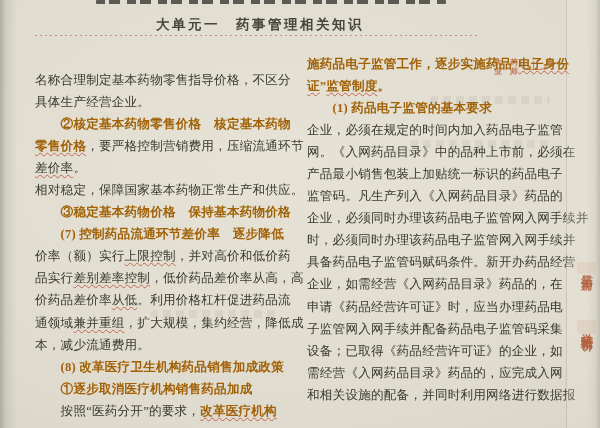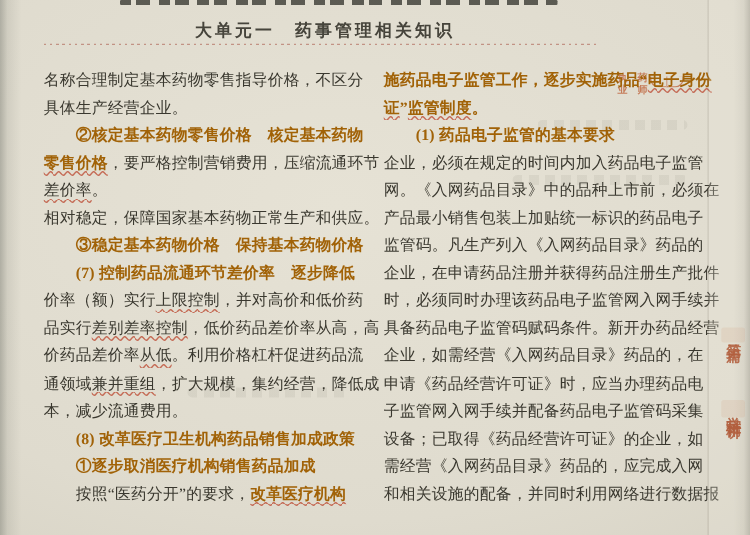--- a/index.html
+++ b/index.html
@@ -42,21 +42,21 @@
   .stamp .book{display:flex;margin-top:1px;}
   .stamp .book i{
     display:block;width:12px;height:8px;border:1.2px solid rgba(194,113,76,.85);border-top:none;
   }
   .stamp .book i.l{border-radius:0 0 0 7px;border-right:none;}
   .stamp .book i.r{border-radius:0 0 7px 0;border-left:1.2px solid rgba(194,113,76,.85);}
   .col{
     position:absolute;top:53px;width:266px;
     font-size:12.6px;line-height:22.05px;color:#3a382f;letter-spacing:.2px;
   }
-  .col.left{left:35px;}
+  .col.left{left:35px;margin-top:16px;}
   .col.right{left:307px;}
   .tline{height:22.05px;white-space:nowrap;}
   .b{font-weight:700;color:#a16207;}
   .u{
     text-decoration-line:underline;text-decoration-style:wavy;
     text-decoration-color:rgba(187,70,45,.75);text-decoration-thickness:1px;
     text-underline-offset:2px;
   }
   .crease{position:absolute;left:566px;top:0;width:1px;height:428px;background:rgba(110,105,92,.18);}
   .rightband{position:absolute;left:567px;top:0;width:33px;height:428px;background:rgba(236,230,218,.25);}
@@ -119,21 +119,21 @@
     <div class="tline"><span>　　按照“医药分开”的要求，</span><span class="b u">改革医疗机构</span></div>
   </div>
 <div class="col right">
     <div class="tline"><span class="b">施药品电子监管工作，逐步实施药品“</span><span class="b u">电子身份</span></div>
     <div class="tline"><span class="b u">证</span><span class="b">”</span><span class="b u">监管制度</span><span class="b">。</span></div>
     <div class="tline"><span>　　</span><span class="b">(1) 药品电子监管的基本要求</span></div>
     <div class="tline"><span>企业，必须在规定的时间内加入药品电子监管</span></div>
     <div class="tline"><span>网。《入网药品目录》中的品种上市前，必须在</span></div>
     <div class="tline"><span>产品最小销售包装上加贴统一标识的药品电子</span></div>
     <div class="tline"><span>监管码。凡生产列入《入网药品目录》药品的</span></div>
-    <div class="tline"><span>企业，在申请药品注册并获得药品注册生产批件</span></div>
+    <div class="tline"><span>企业，必须同时办理该药品电子监管网入网手续并</span></div>
     <div class="tline"><span>时，必须同时办理该药品电子监管网入网手续并</span></div>
     <div class="tline"><span>具备药品电子监管码赋码条件。新开办药品经营</span></div>
     <div class="tline"><span>企业，如需经营《入网药品目录》药品的，在</span></div>
     <div class="tline"><span>申请《药品经营许可证》时，应当办理药品电</span></div>
     <div class="tline"><span>子监管网入网手续并配备药品电子监管码采集</span></div>
     <div class="tline"><span>设备；已取得《药品经营许可证》的企业，如</span></div>
     <div class="tline"><span>需经营《入网药品目录》药品的，应完成入网</span></div>
     <div class="tline"><span>和相关设施的配备，并同时利用网络进行数据报</span></div>
   </div>
 

